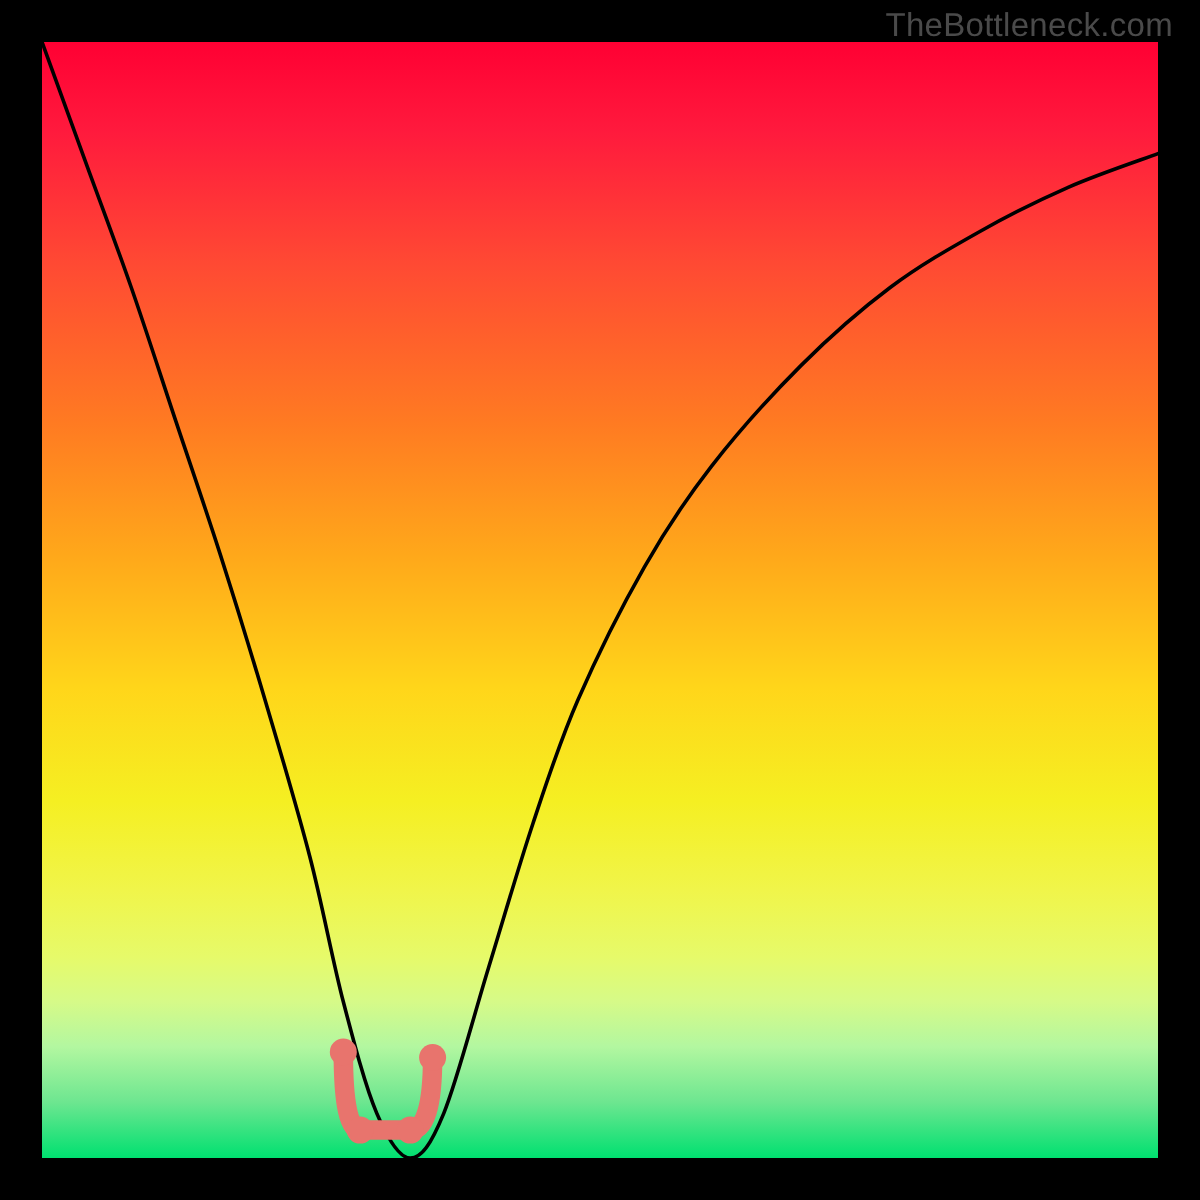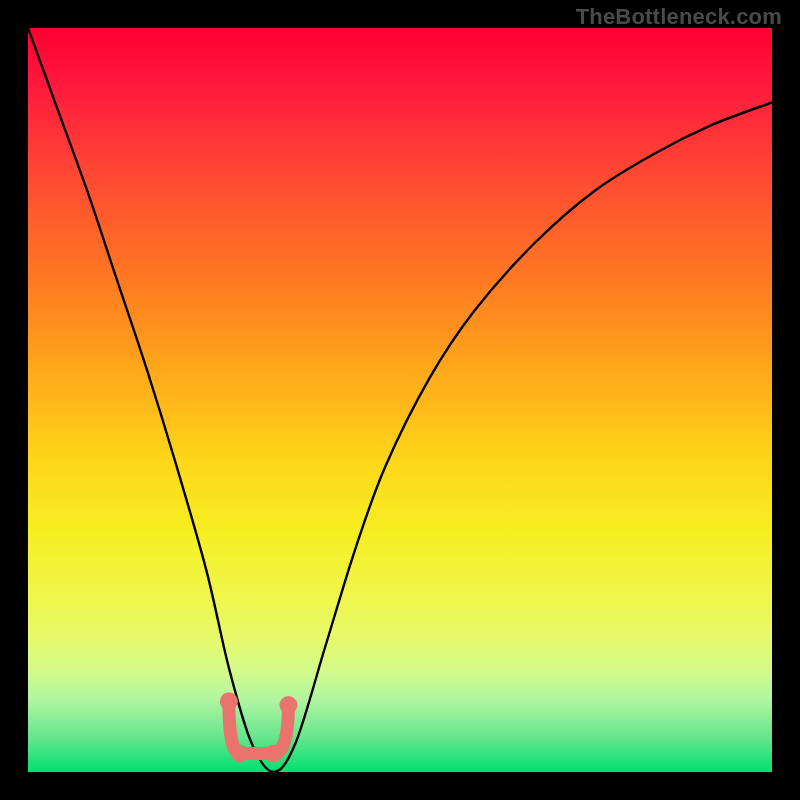--- a/index.html
+++ b/index.html
@@ -48,21 +48,21 @@
     inset: 0;
     width: 100%;
     height: 100%;
   }
   .watermark {
     position: absolute;
     top: 4px;
     right: 18px;
     color: #4a4a4a;
     font-size: 22px;
-    font-weight: 700;
+    font-weight: 400;
     letter-spacing: 0.2px;
   }
 </style>
 </head>
 <body>
 
 <div class="stage">
 
   <div class="watermark">TheBottleneck.com</div>
 

